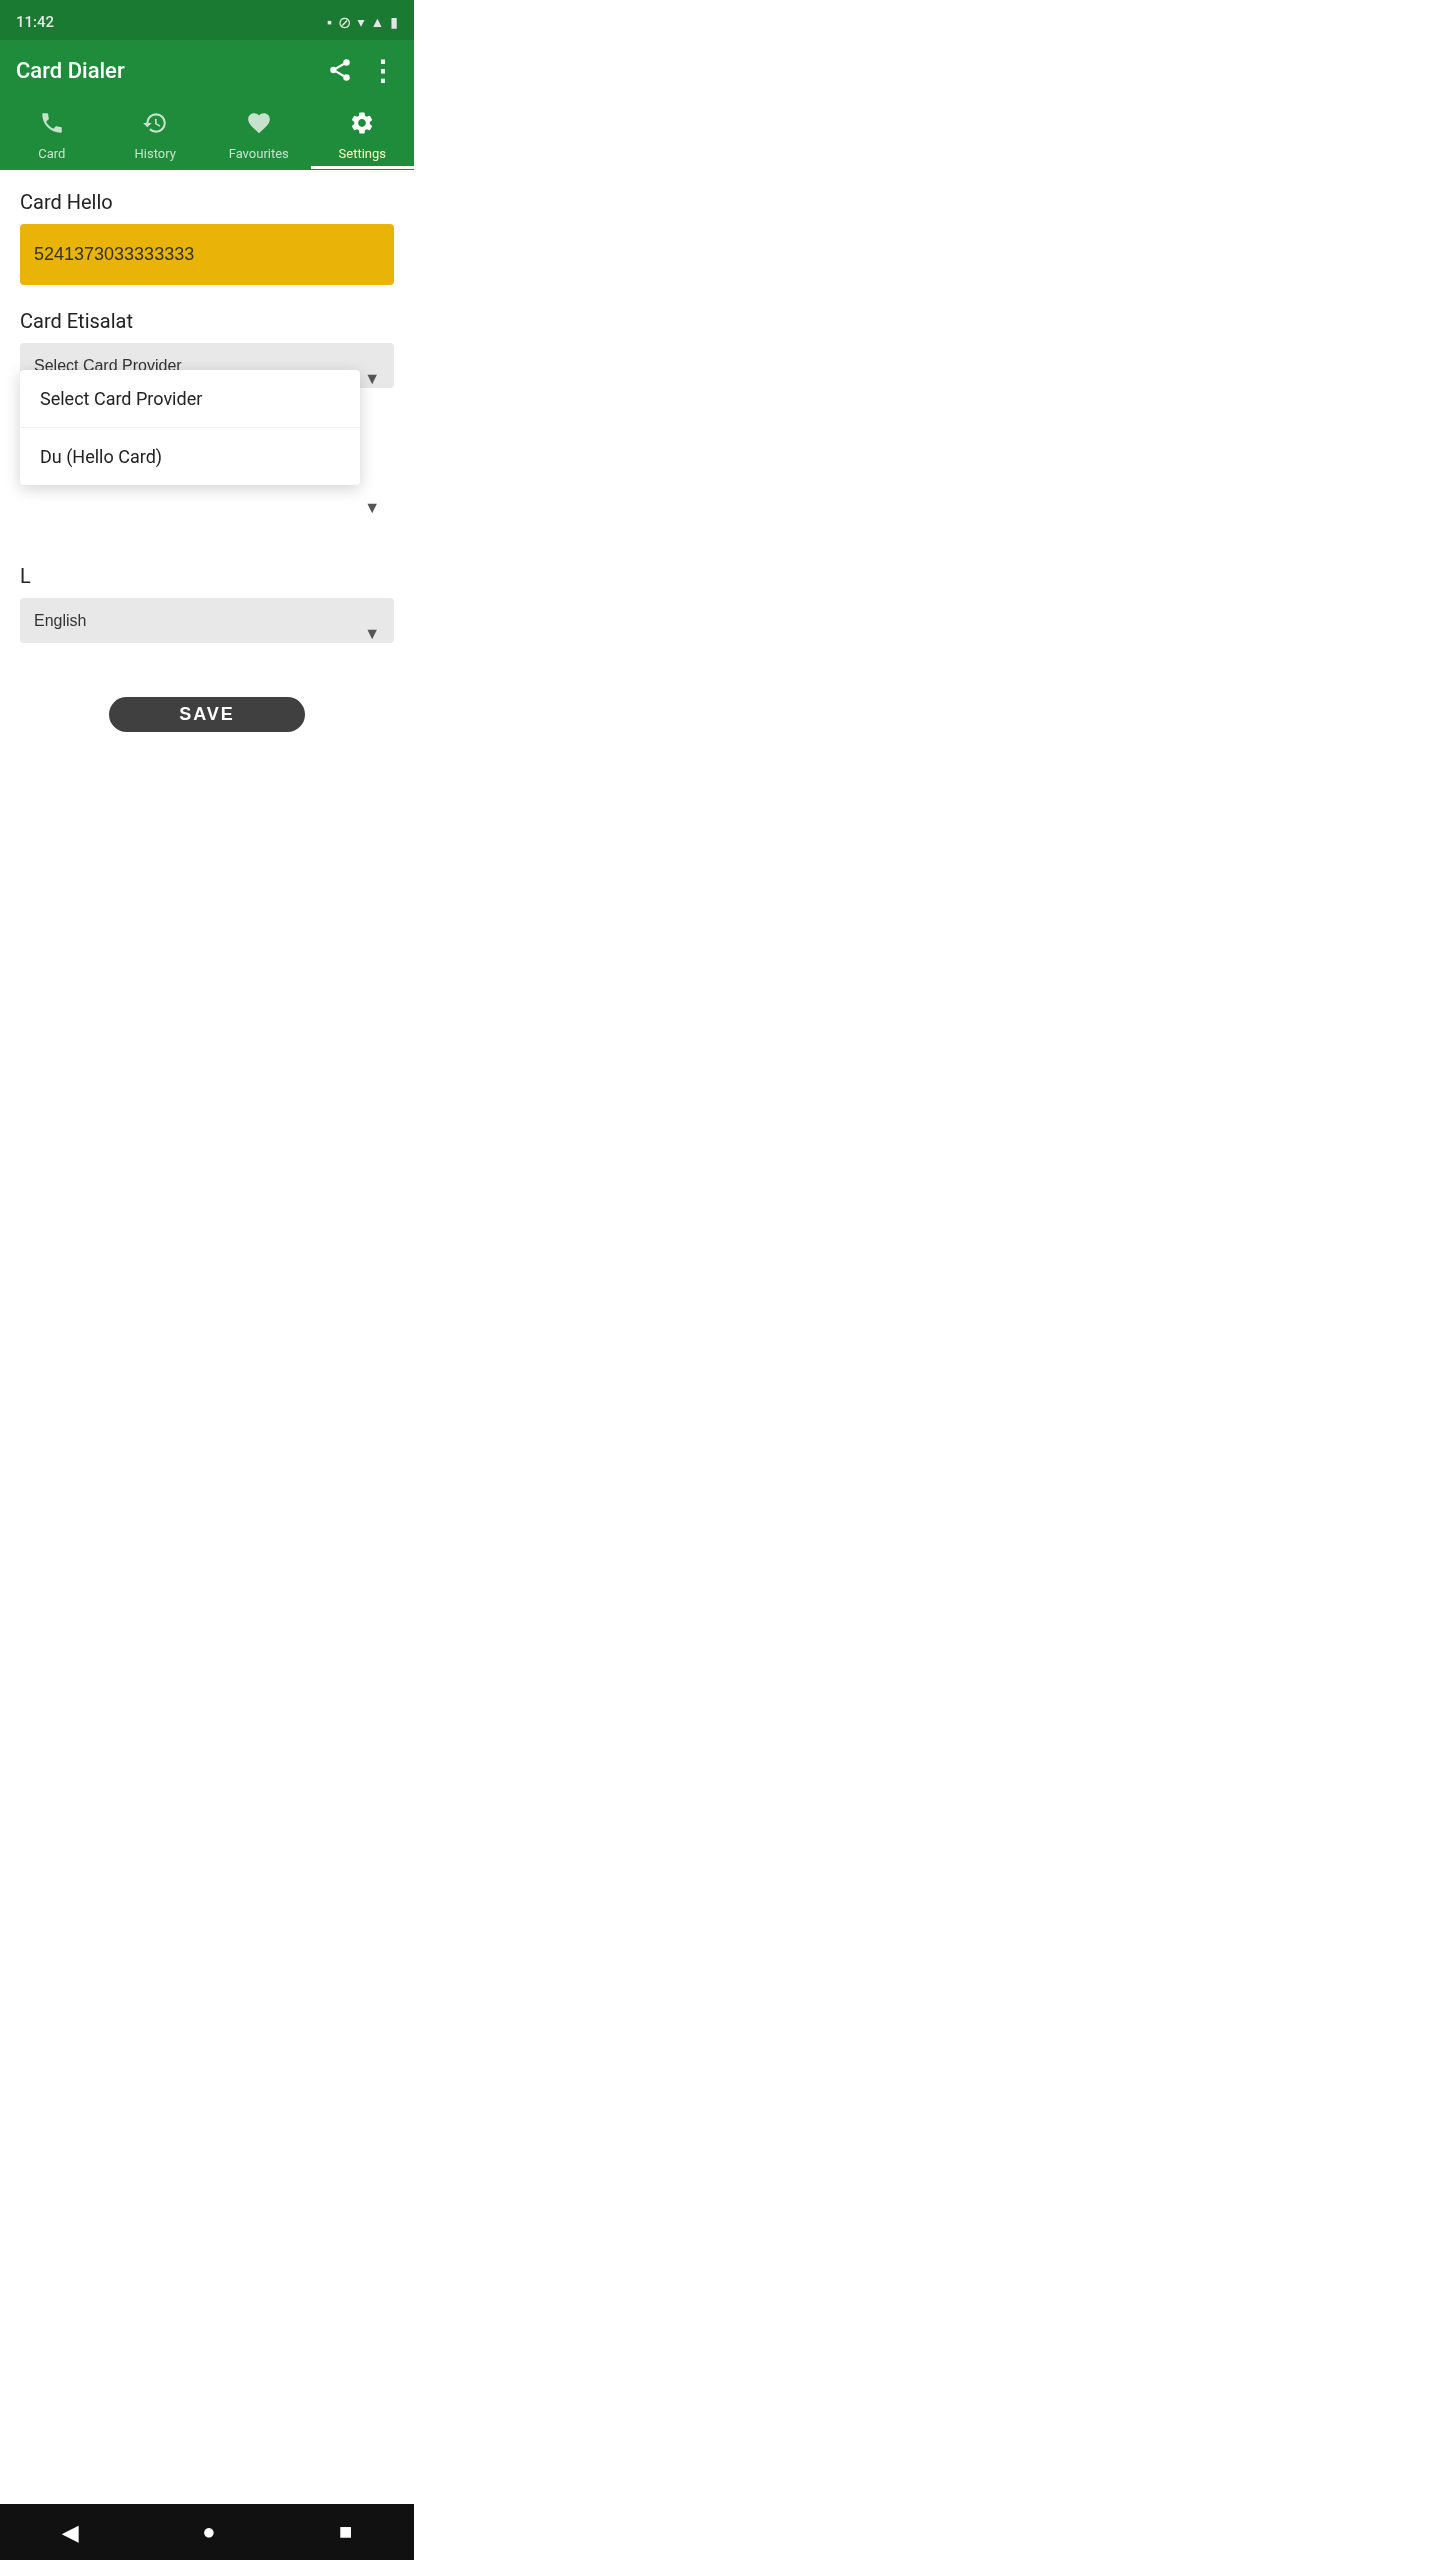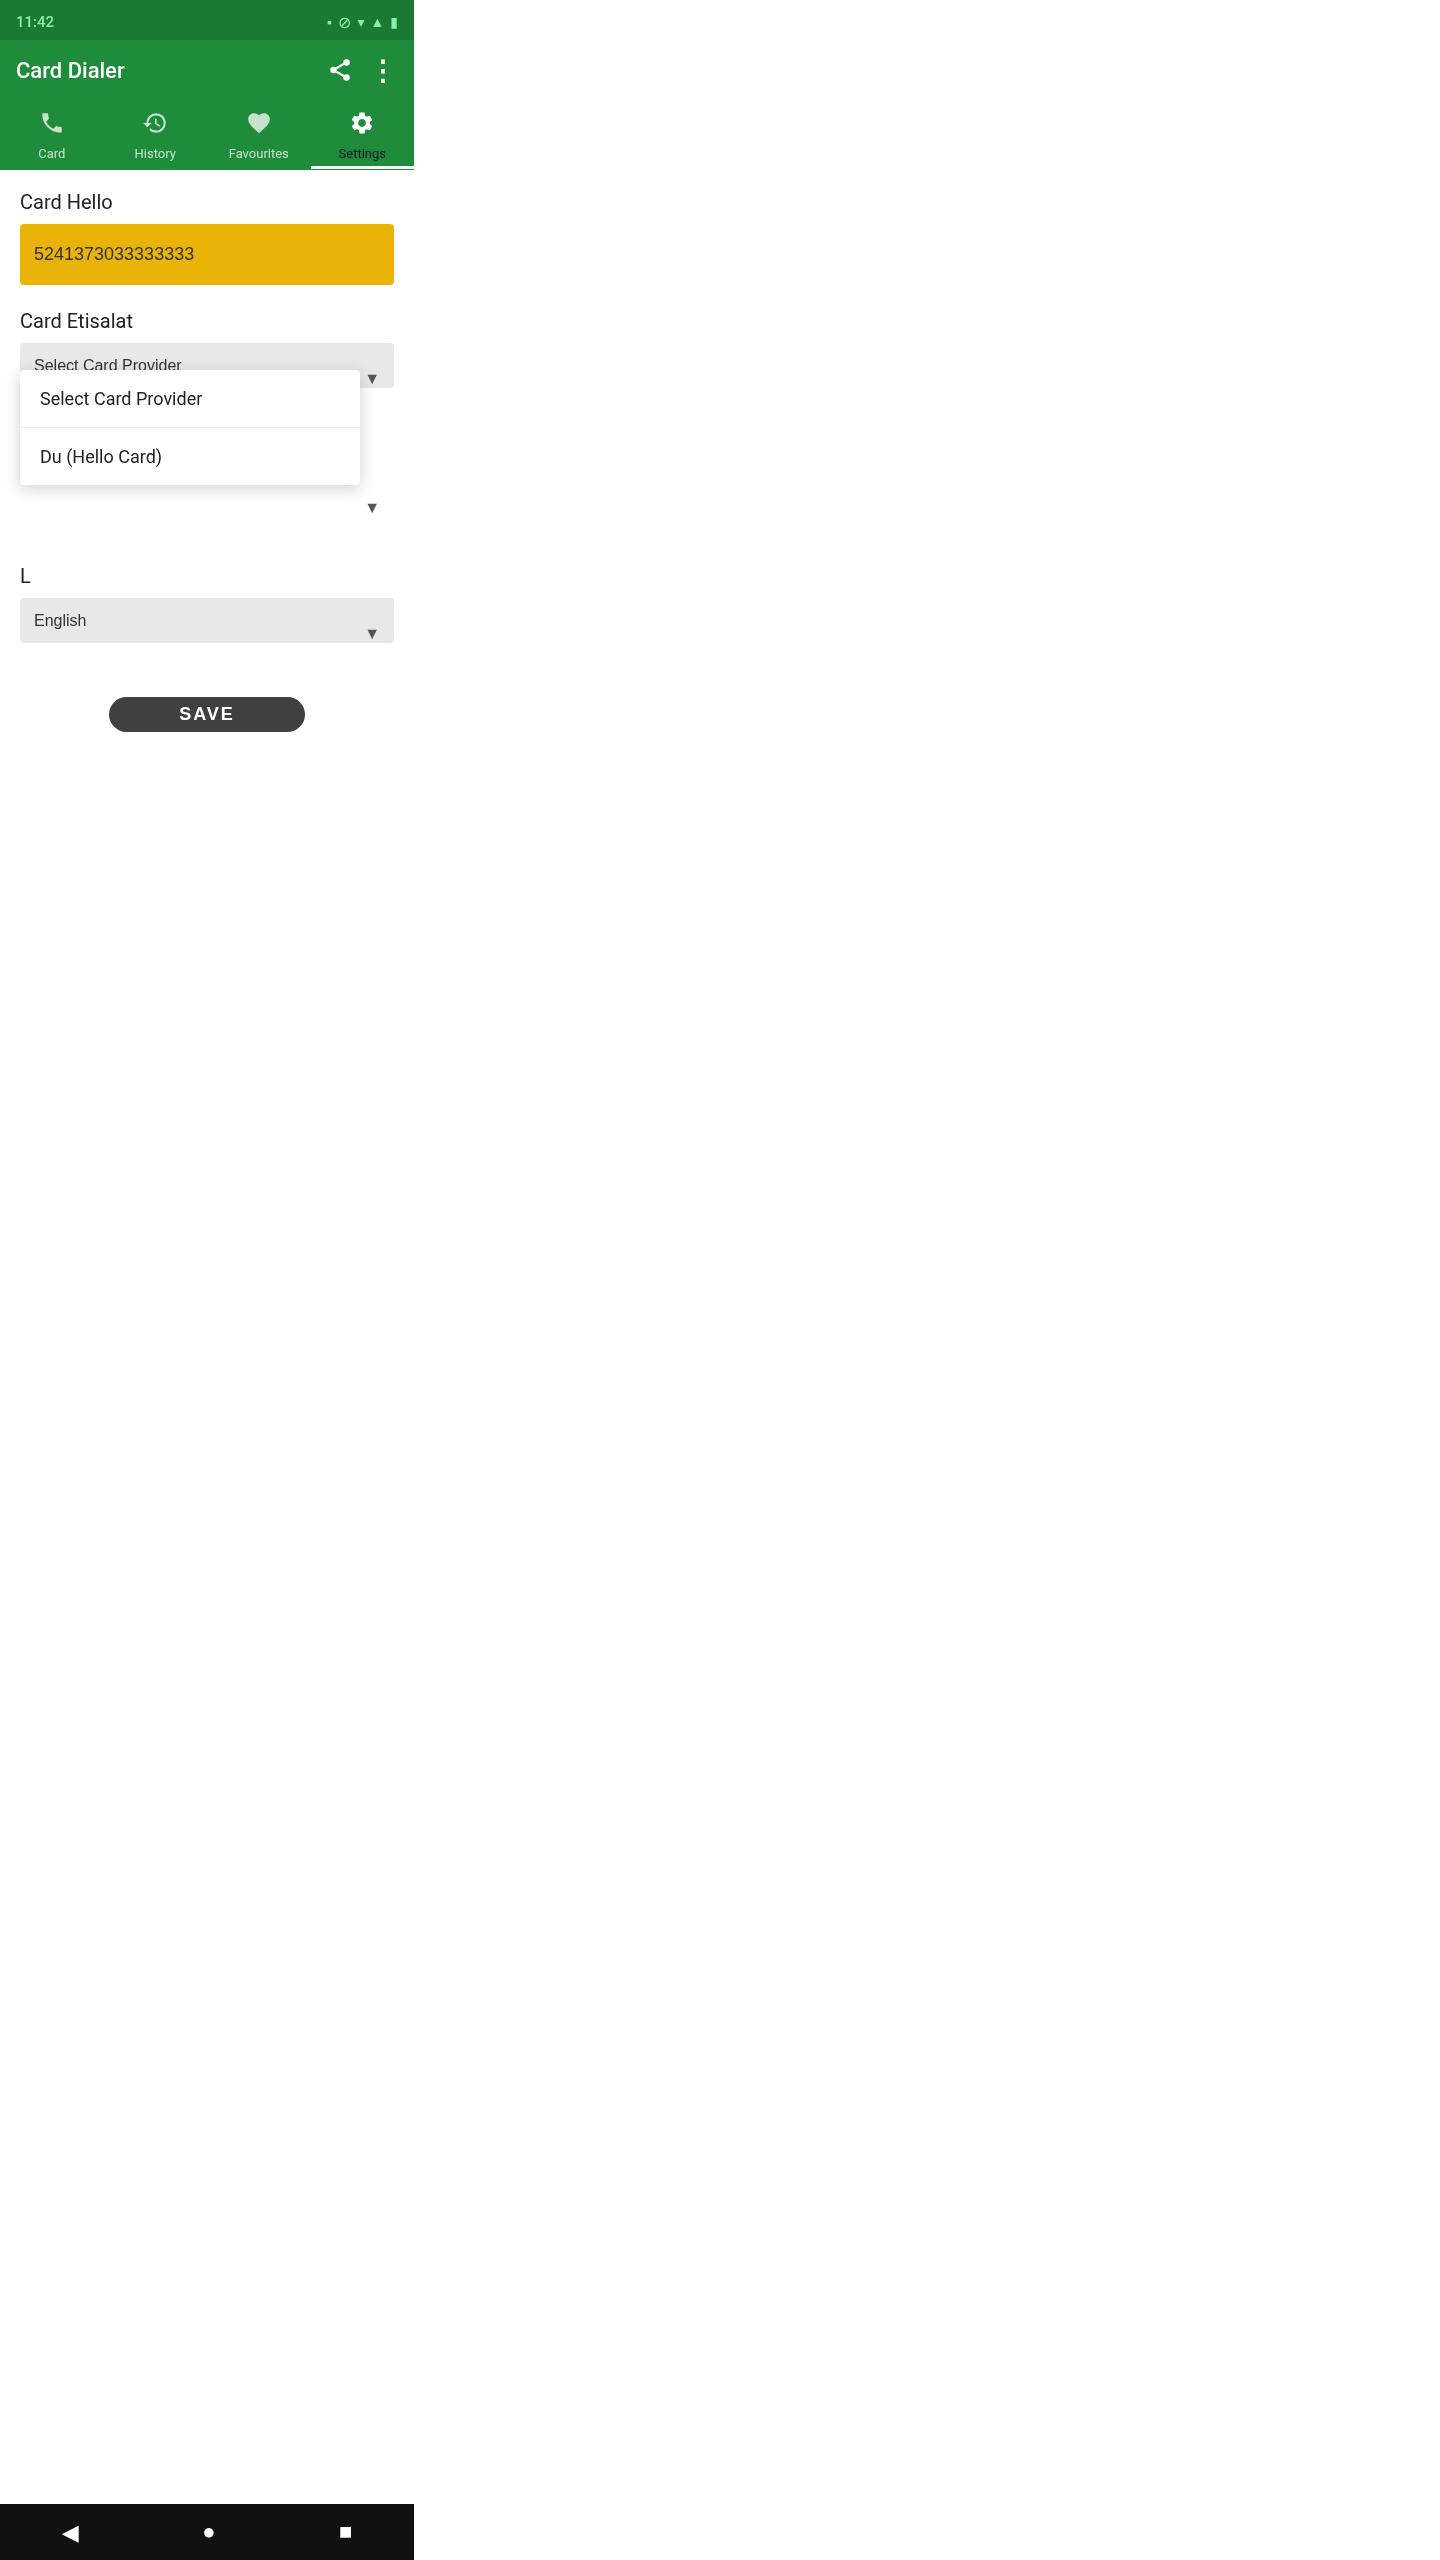--- a/index.html
+++ b/index.html
@@ -14,21 +14,21 @@
       min-height: 896px;
       font-family: 'Roboto', Arial, sans-serif;
       background: #fff;
       position: relative;
       overflow-x: hidden;
     }
 
     
     .status-bar {
       background: #1a7a32;
-      color: #86efac;
+      color: #e5e5e5;
       padding: 10px 16px 6px;
       display: flex;
       justify-content: space-between;
       align-items: center;
       height: 40px;
     }
 
     .status-time {
       font-size: 15px;
       font-weight: 500;
@@ -90,21 +90,21 @@
       align-items: center;
       gap: 4px;
       color: rgba(255,255,255,0.75);
       cursor: pointer;
       padding: 8px 12px;
       position: relative;
       flex: 1;
     }
 
     .tab-item.active {
-      color: #0f172a;
+      color: #fef9c3;
     }
 
     .tab-item.active::after {
       content: '';
       position: absolute;
       bottom: 0;
       left: 0;
       right: 0;
       height: 3px;
       background: white;

